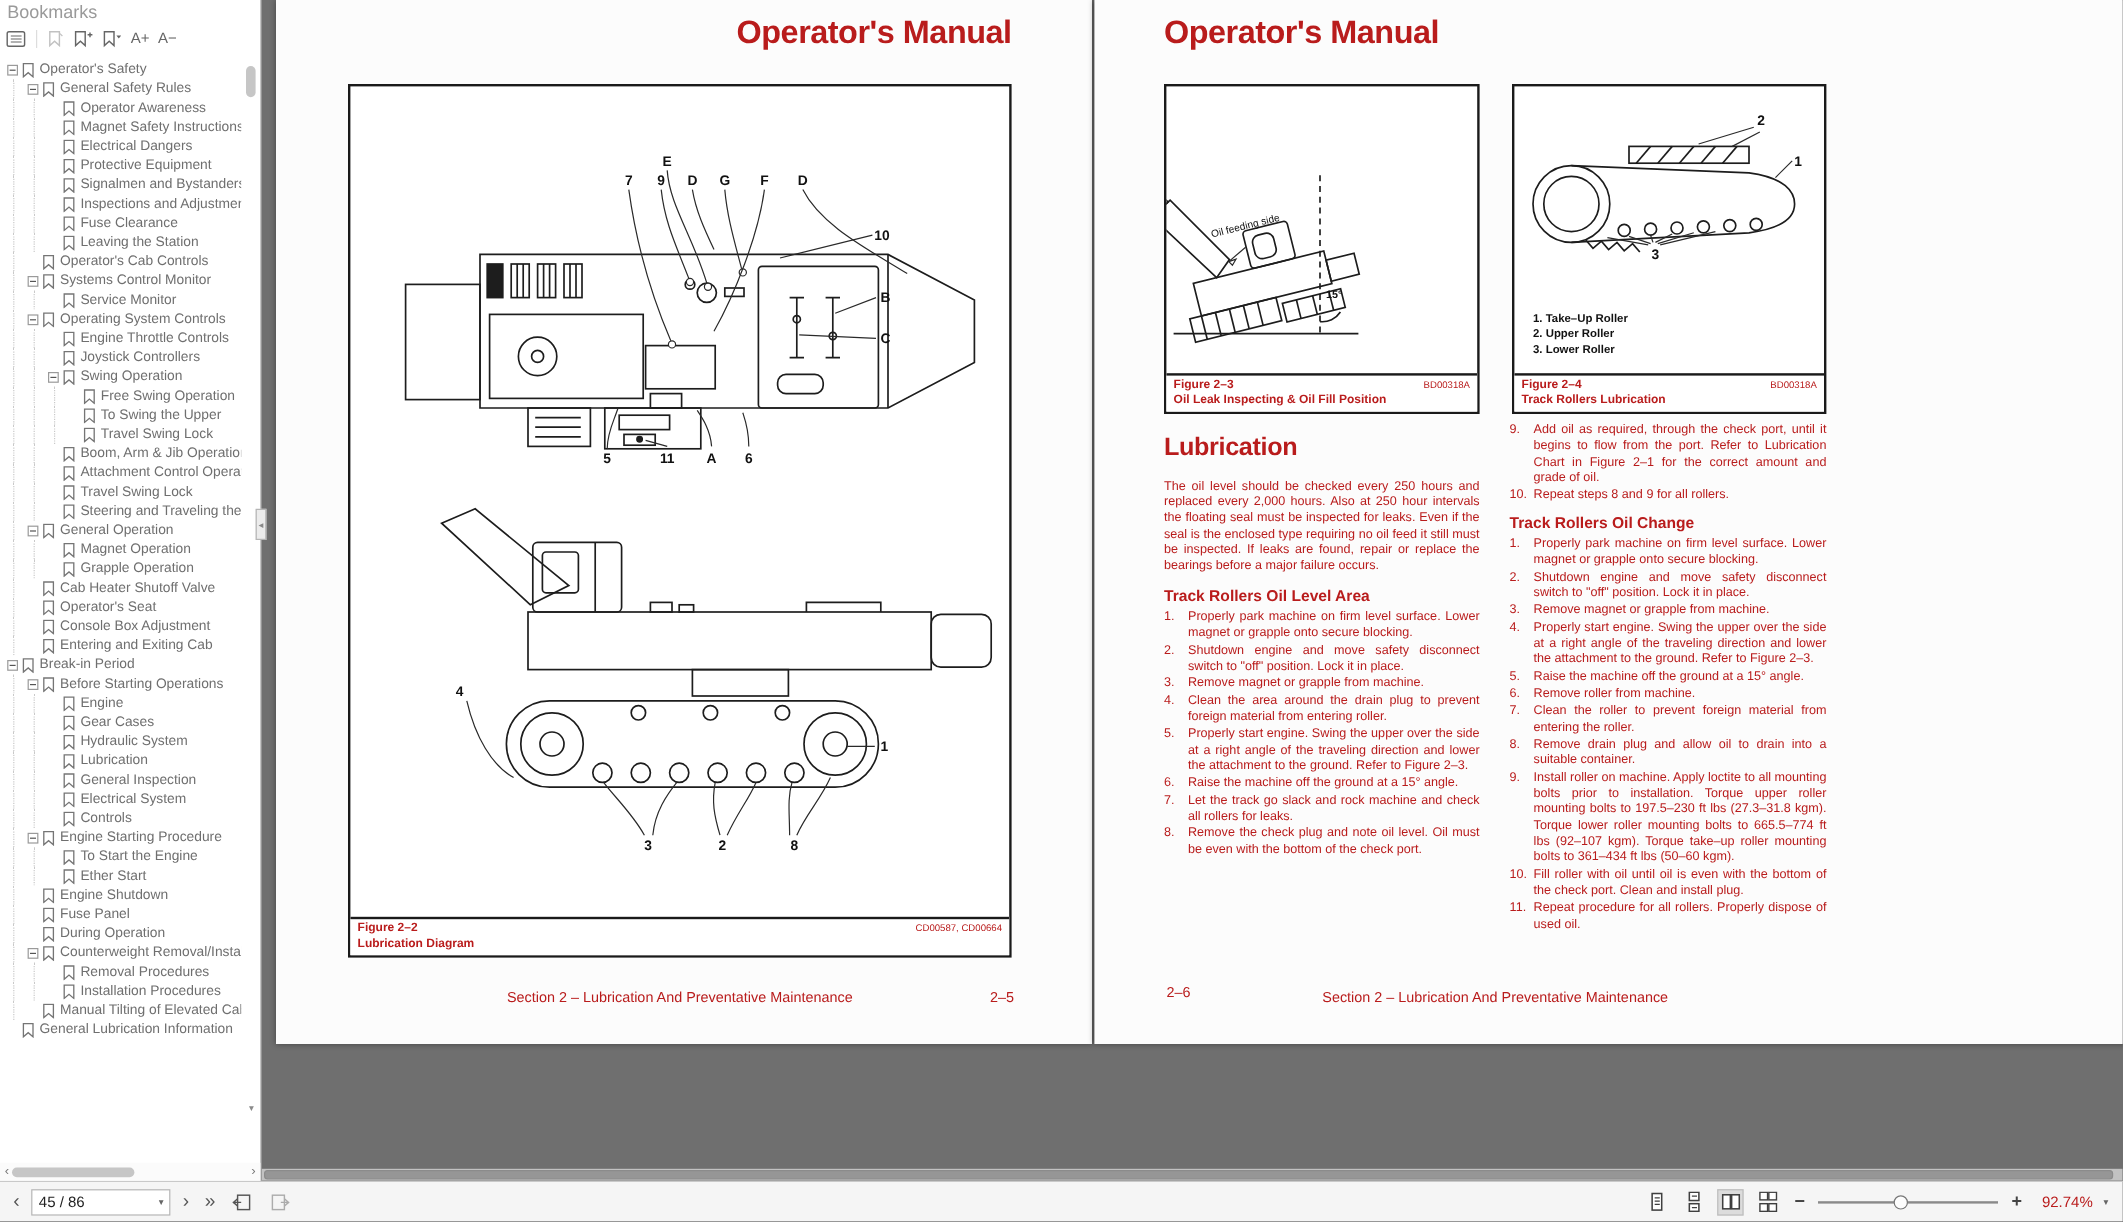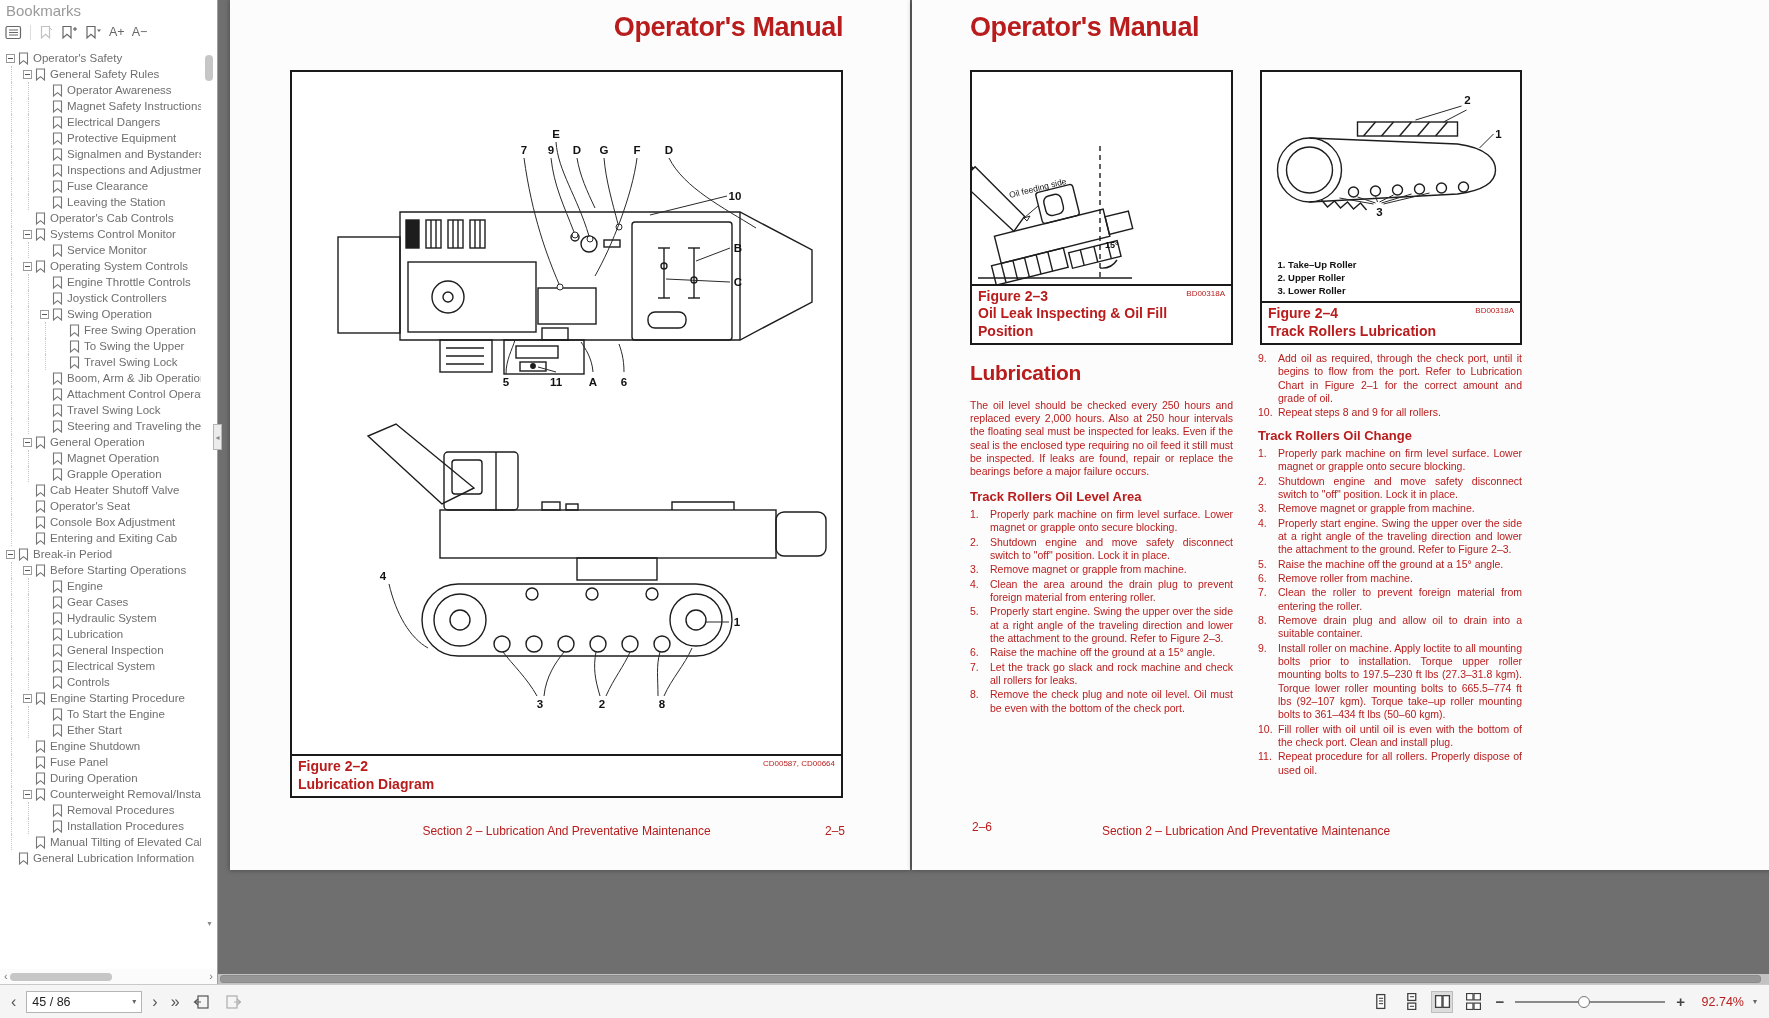--- a/index.html
+++ b/index.html
@@ -48,21 +48,21 @@
   .fig{position:absolute;border:2px solid #1a1a1a;background:#fff}
   .fig-main{left:60px;top:70px;width:553px;height:728px}
   .fig3{left:58px;top:70px;width:263px;height:275px}
   .fig4{left:348px;top:70px;width:262px;height:275px}
   .fig-svg{position:absolute;left:0;width:100%}
   .plan{top:24px;height:310px}
   .side{top:344px;height:305px}
   .smallfig{top:0;height:240px}
   .fig-cap{position:absolute;left:0;right:0;bottom:0;border-top:2px solid #1a1a1a;padding:2px 6px 3px;background:#fff}
   .cap-row{display:flex;justify-content:space-between;align-items:flex-start}
-  .cap-label,.cap-title{font-weight:bold;font-size:14px;line-height:1.25}
+  .cap-label,.cap-title{font-weight:bold;font-size:10px;line-height:1.25}
   .cap-code{font-size:8px;padding-top:1px}
 
   .fig-svg .draw *{stroke:#1d1d1d;fill:none;stroke-width:1.4}
   .fig-svg .draw .fill{fill:#1d1d1d}
   .fig-svg .leader *{stroke:#2a2a2a;fill:none;stroke-width:1}
   .fig-svg .leader circle{fill:#fff}
   .co-g text{font-weight:bold;font-size:11.5px;fill:#111;text-anchor:middle;font-family:"Liberation Sans",sans-serif}
   .ann{font-size:8.5px;fill:#111;font-family:"Liberation Sans",sans-serif}
   .ann2{font-size:9px;font-weight:bold;fill:#111;font-family:"Liberation Sans",sans-serif}
   .legend text{font-size:9.5px;font-weight:bold;fill:#111;font-family:"Liberation Sans",sans-serif}

